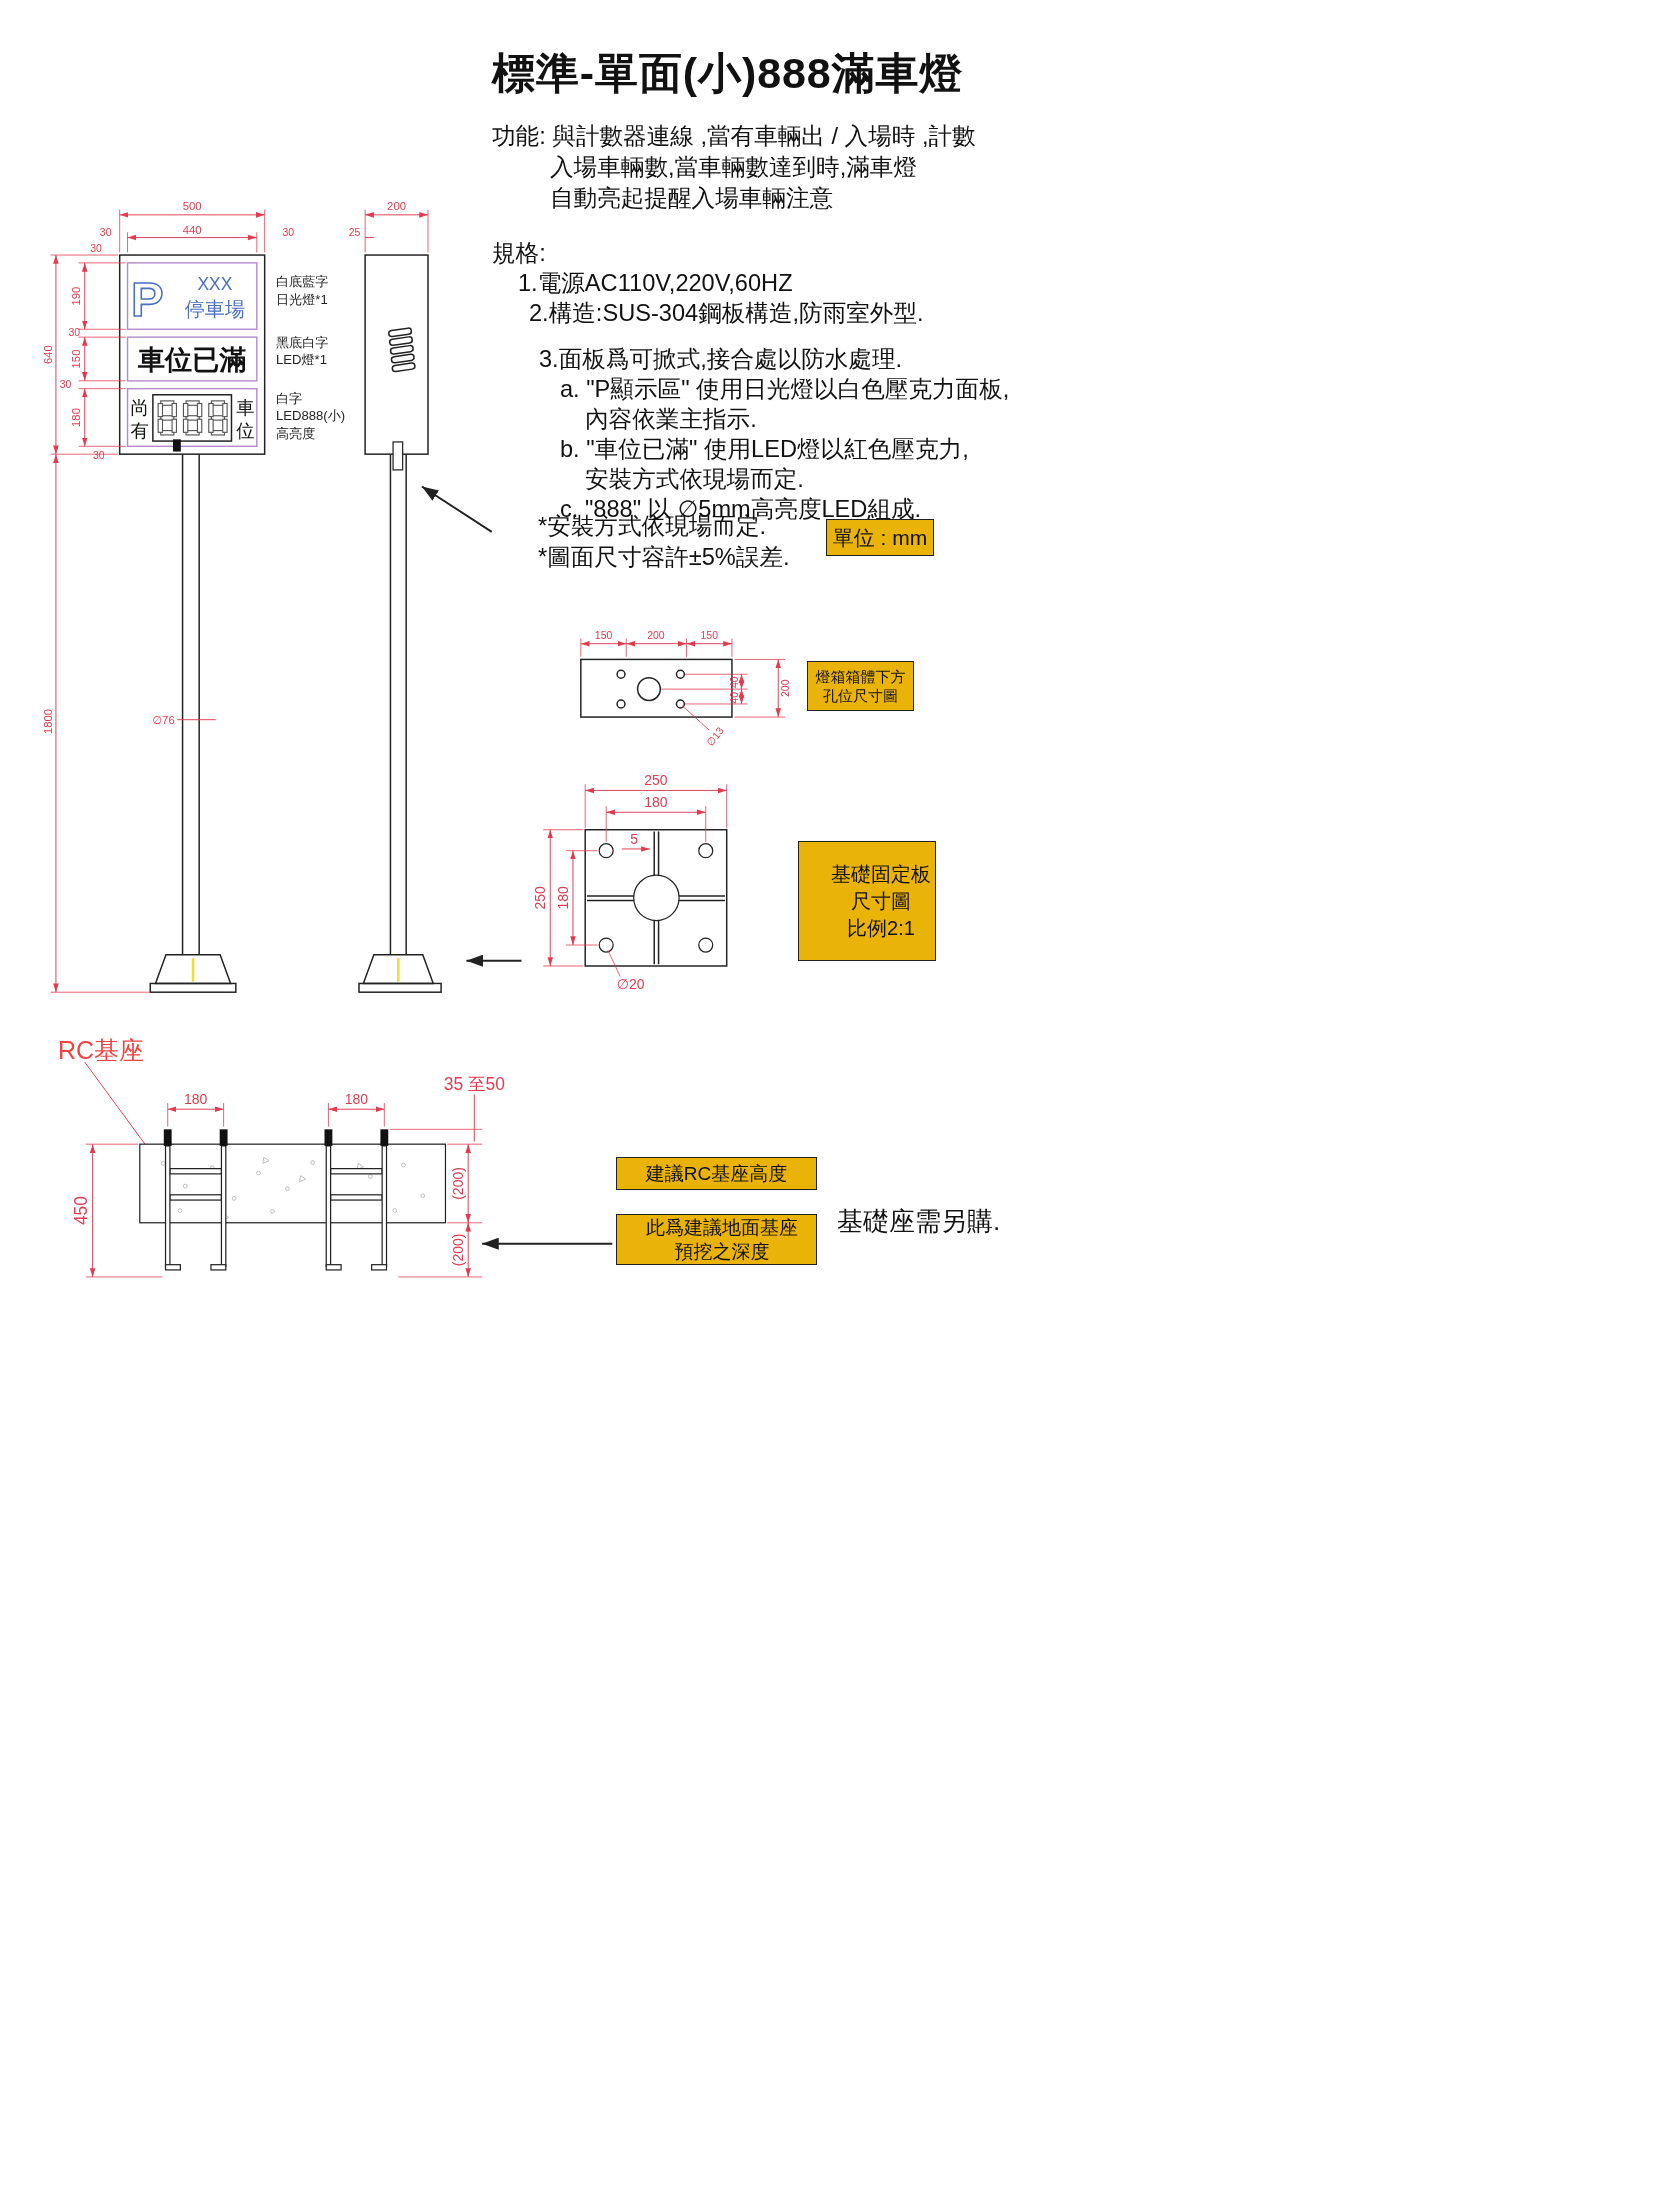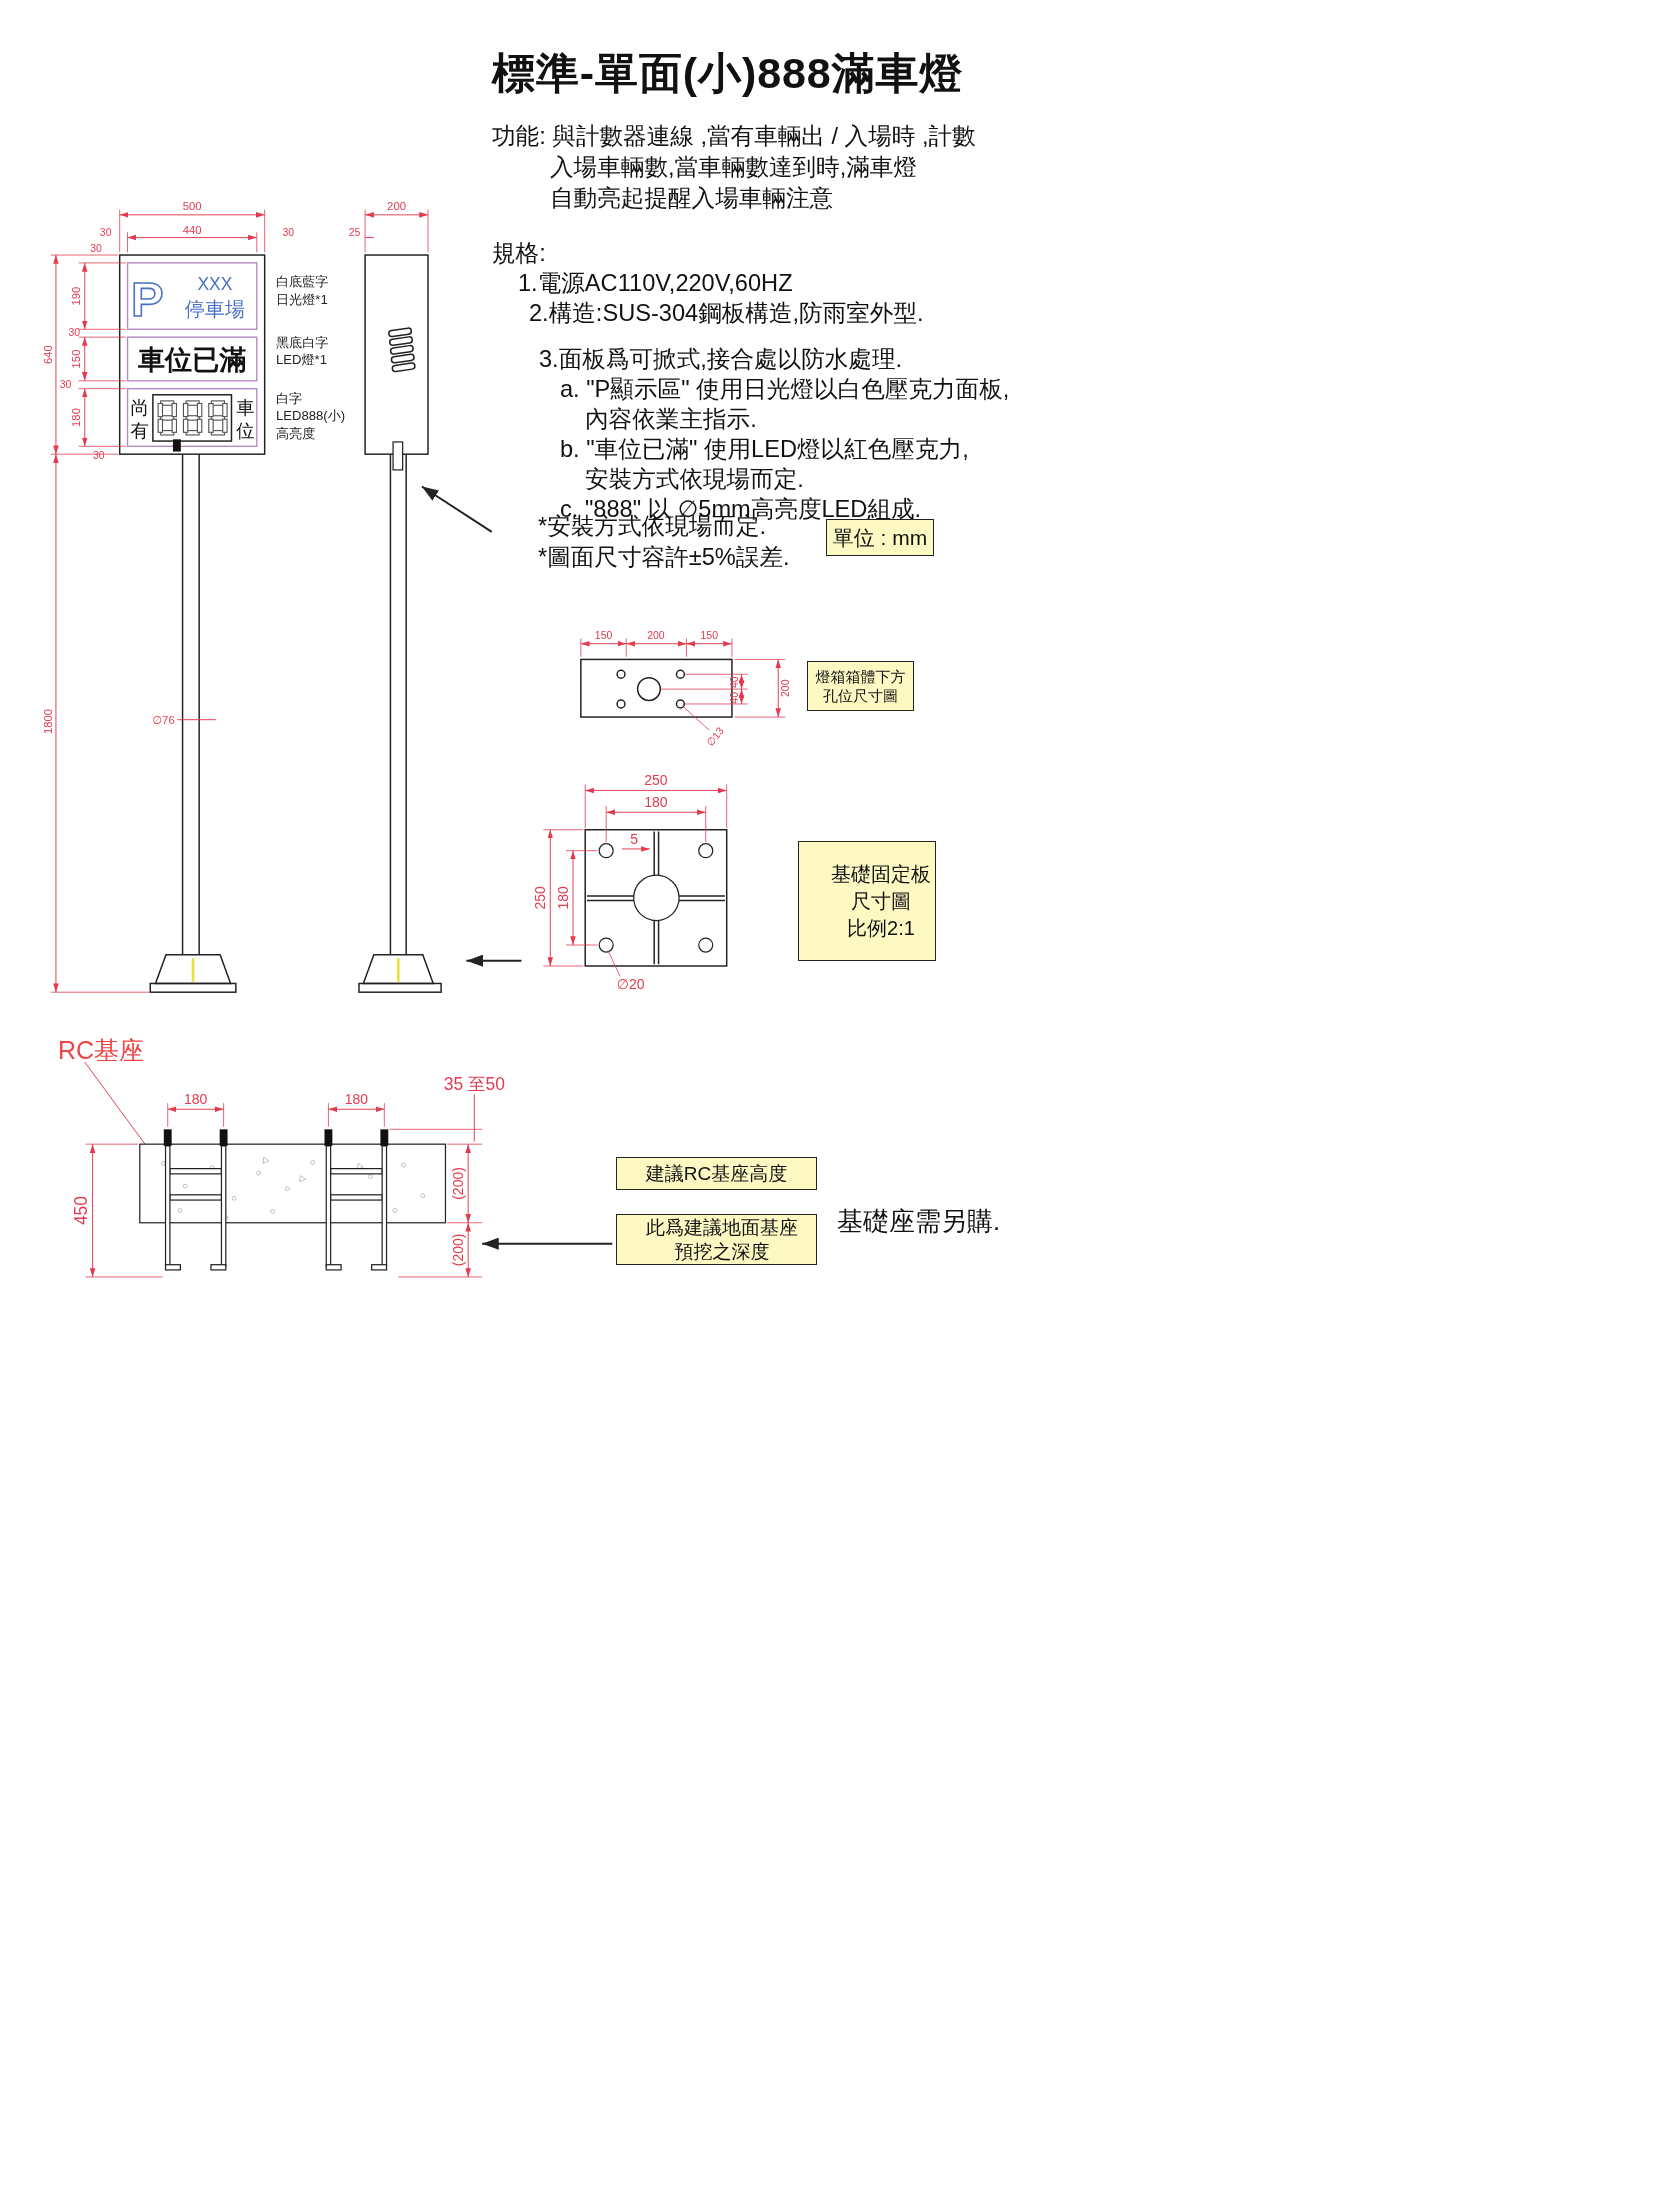--- a/index.html
+++ b/index.html
@@ -31,21 +31,21 @@
   
   .title { position:absolute; left:492px; top:45px; font-size:43px; font-weight:700; letter-spacing:0.9px; }
   .func  { position:absolute; left:492px; top:121px; font-size:23.6px; line-height:31px; }
   .spec  { position:absolute; left:492px; top:238px; font-size:23.6px; line-height:30px; }
   .notes { position:absolute; left:538px; top:511px; font-size:23.6px; line-height:31px; }
   .ind1 { margin-left:58px; }
   .in1 { margin-left:26px; } .in2 { margin-left:37px; } .in3 { margin-left:47px;margin-top:16px; }
   .in4 { margin-left:68px; } .in5 { margin-left:93px; }
 
   .box { position:absolute; border:1.7px solid #222; display:flex; flex-direction:column;
-         align-items:center; justify-content:center; text-align:center; background:#fef9c3; }
+         align-items:center; justify-content:center; text-align:center; background:#eab308; }
   .unit-box  { left:826px; top:519px; width:108px; height:37px; font-size:21px; }
   .holes-box { left:807px; top:661px; width:107px; height:50px; font-size:15px; line-height:19px; }
   .plate-box { left:798px; top:841px; width:138px; height:120px; font-size:20px; line-height:27px;padding-left:28px; }
   .rc-box1 { left:616px; top:1157px; width:201px; height:33px; font-size:19px; }
   .rc-box2 { left:616px; top:1214px; width:201px; height:51px; font-size:19px; line-height:23.6px;padding-left:11px; }
   .rc-title { position:absolute; left:58px; top:1034px; font-size:25px; color:#ef4444; }
   .rc-note  { position:absolute; left:837px; top:1204px; font-size:26px; }
 </style>
 </head>
 <body>

